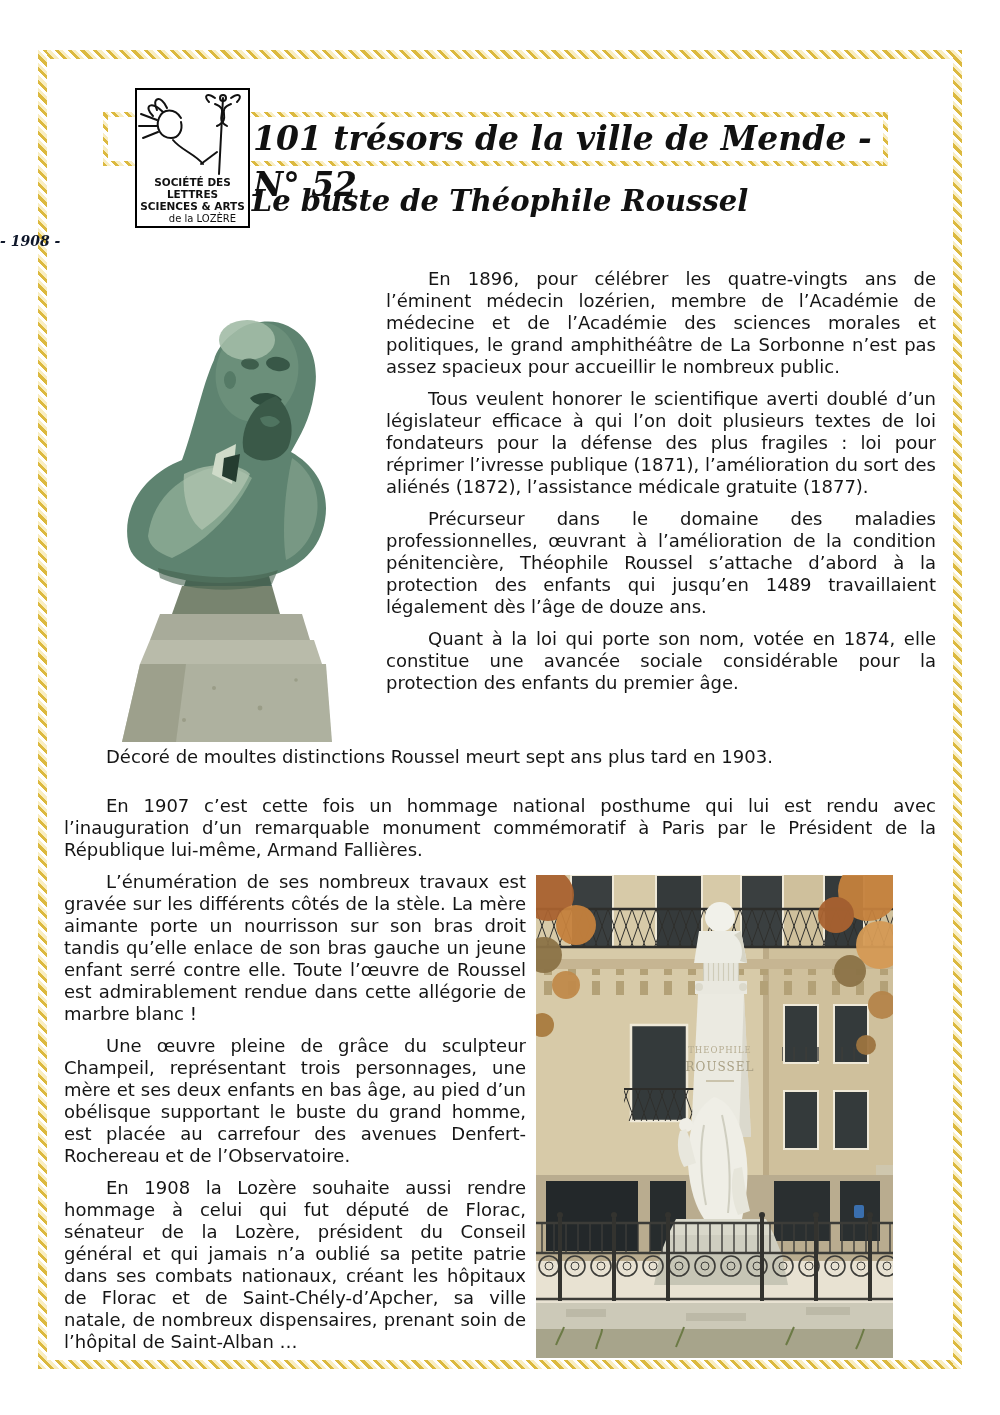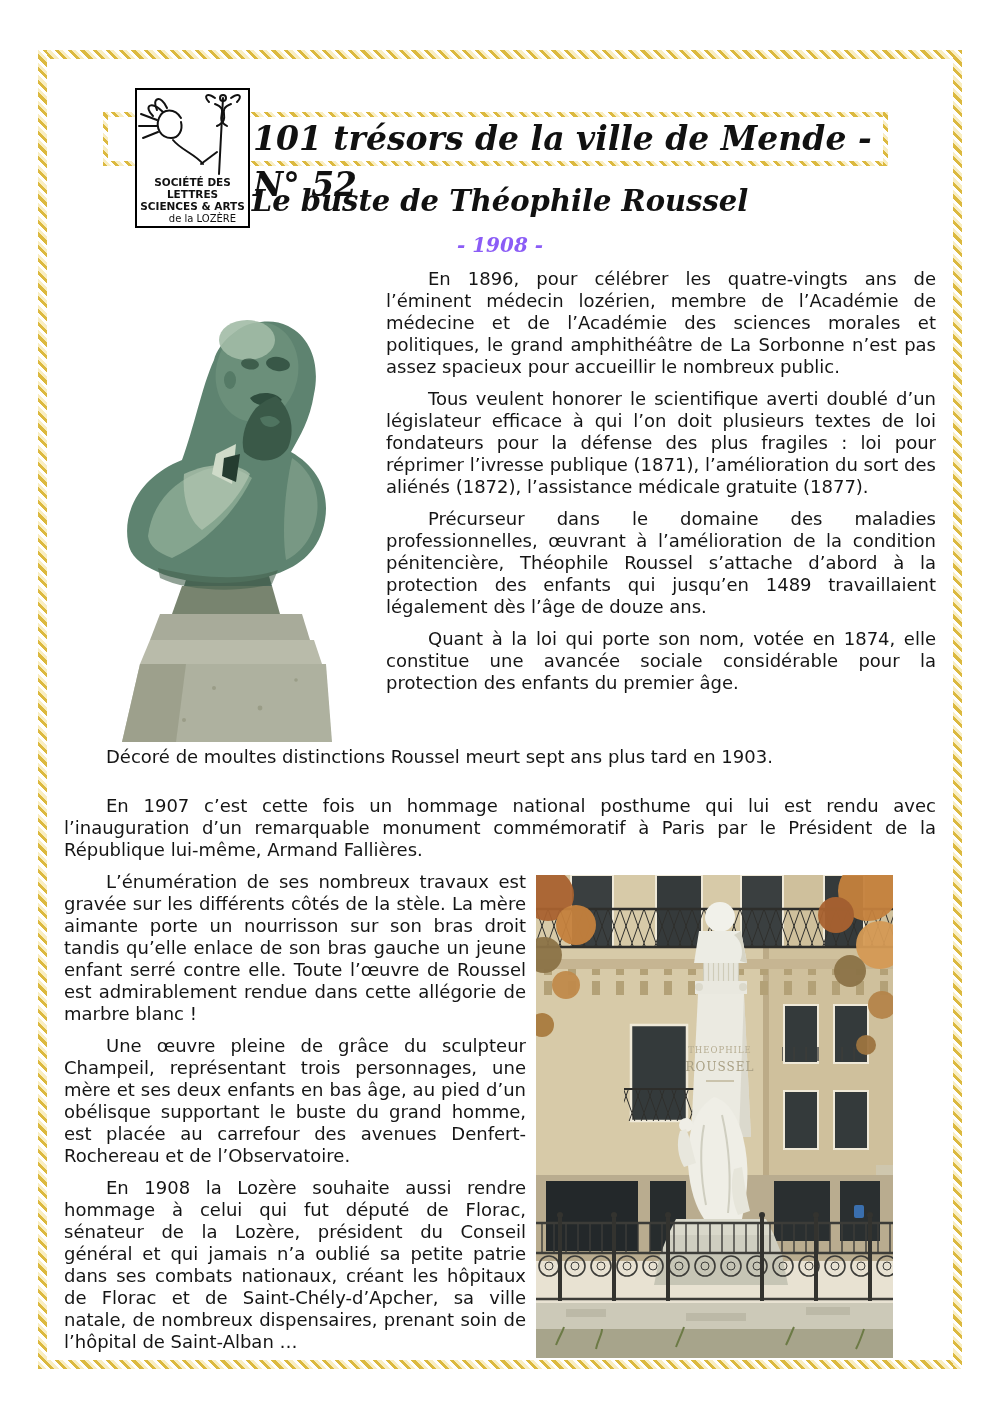--- a/index.html
+++ b/index.html
@@ -19,22 +19,22 @@
   .tb-l{left:0;top:0;width:5px;height:100%;}
   .tb-r{right:0;top:0;width:5px;height:100%;}
   .page-title{position:absolute;left:150px;right:10px;top:4px;text-align:left;
       font-family:"DejaVu Serif",serif;font-style:italic;font-weight:bold;font-size:33px;line-height:46px;color:#111;}
   .logo{position:absolute;left:135px;top:88px;width:115px;height:140px;background:#fff;
         border:2px solid #000;box-sizing:border-box;text-align:center;z-index:5;}
   .logo-text1,.logo-text2{font-weight:bold;font-size:10.5px;line-height:12px;color:#111;}
   .logo-text3{font-size:10px;line-height:13px;color:#111;margin-left:20px;}
   .subtitle{position:absolute;left:0;width:1000px;top:184px;text-align:center;
       font-family:"DejaVu Serif",serif;font-style:italic;font-weight:bold;font-size:29px;color:#111;}
-  .date-line{position:absolute;left:0;width:1000px;top:233px;text-align:center;
-      font-family:"DejaVu Serif",serif;font-style:italic;font-weight:bold;font-size:20px;color:#8b5cf6;}
+  .date-line{position:absolute;left:0;width:1000px;top:233px;
+      font-family:"DejaVu Serif",serif;font-style:italic;font-weight:bold;font-size:14px;color:#0f172a;}
   
   .article{position:absolute;left:64px;right:64px;top:268px;}
   .article p{margin:0 0 10px 0;text-align:justify;text-indent:42px;font-size:18px;line-height:22px;}
   .article p.full{clear:left;margin-top:27px;}
   .b{font-weight:normal;}
   .bust-figure{float:left;width:318px;height:474px;margin:0 4px 4px 0;}
   .monument-figure{float:right;width:400px;height:483px;margin:4px 0 4px 10px;}
   svg{display:block;}
 </style>
 </head>

